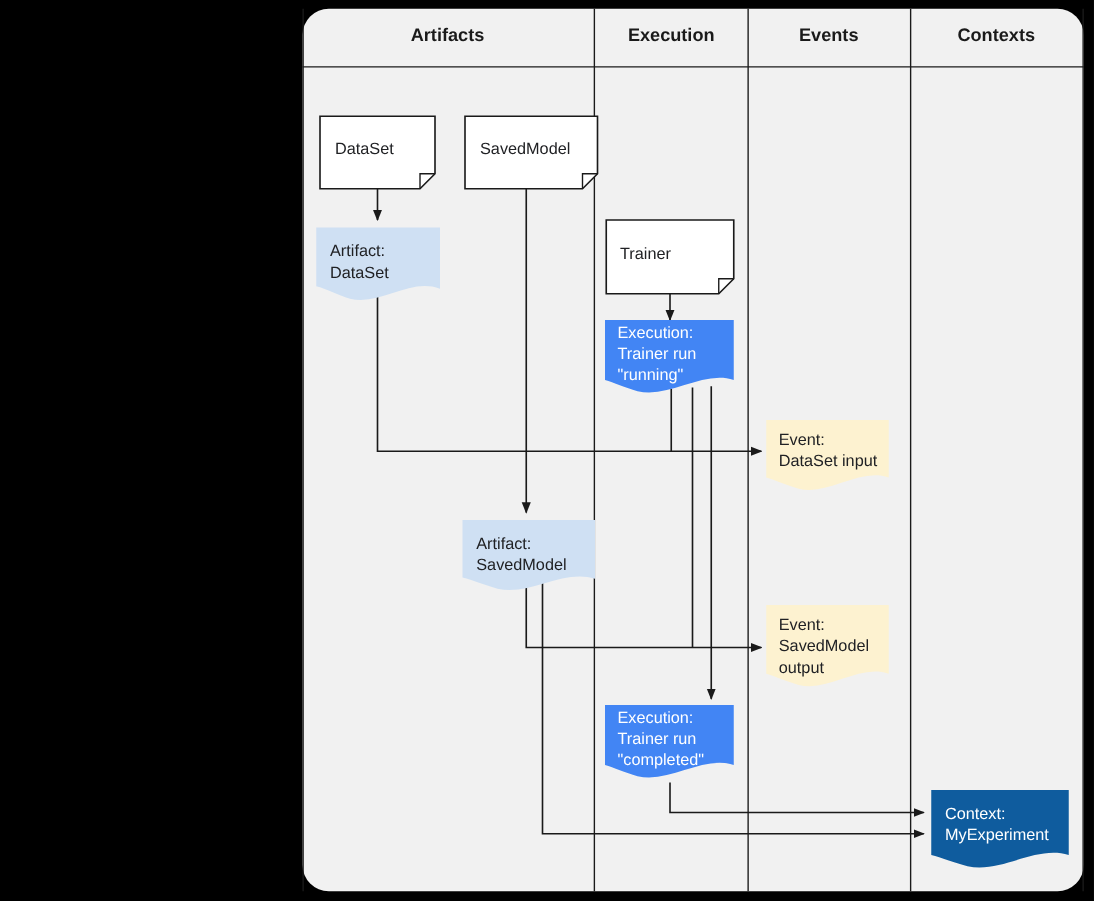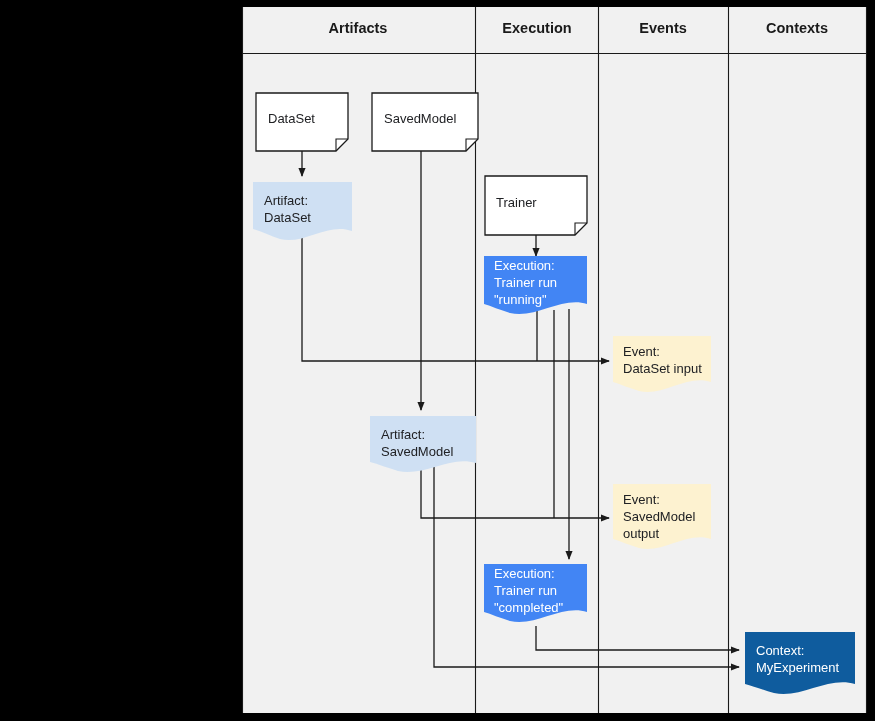--- a/index.html
+++ b/index.html
@@ -17,20 +17,21 @@
     background: #000000;
     font-family: "Liberation Sans", sans-serif;
   }
   #diagram {
     position: absolute;
     left: 242px;
     top: 7px;
     width: 625px;
     height: 706px;
     background: #f1f1f1;
+    border-radius: 21px;
   }
   #svgroot {
     position: absolute;
     left: 0;
     top: 0;
     width: 625px;
     height: 706px;
     overflow: visible;
   }
   .colhead {

